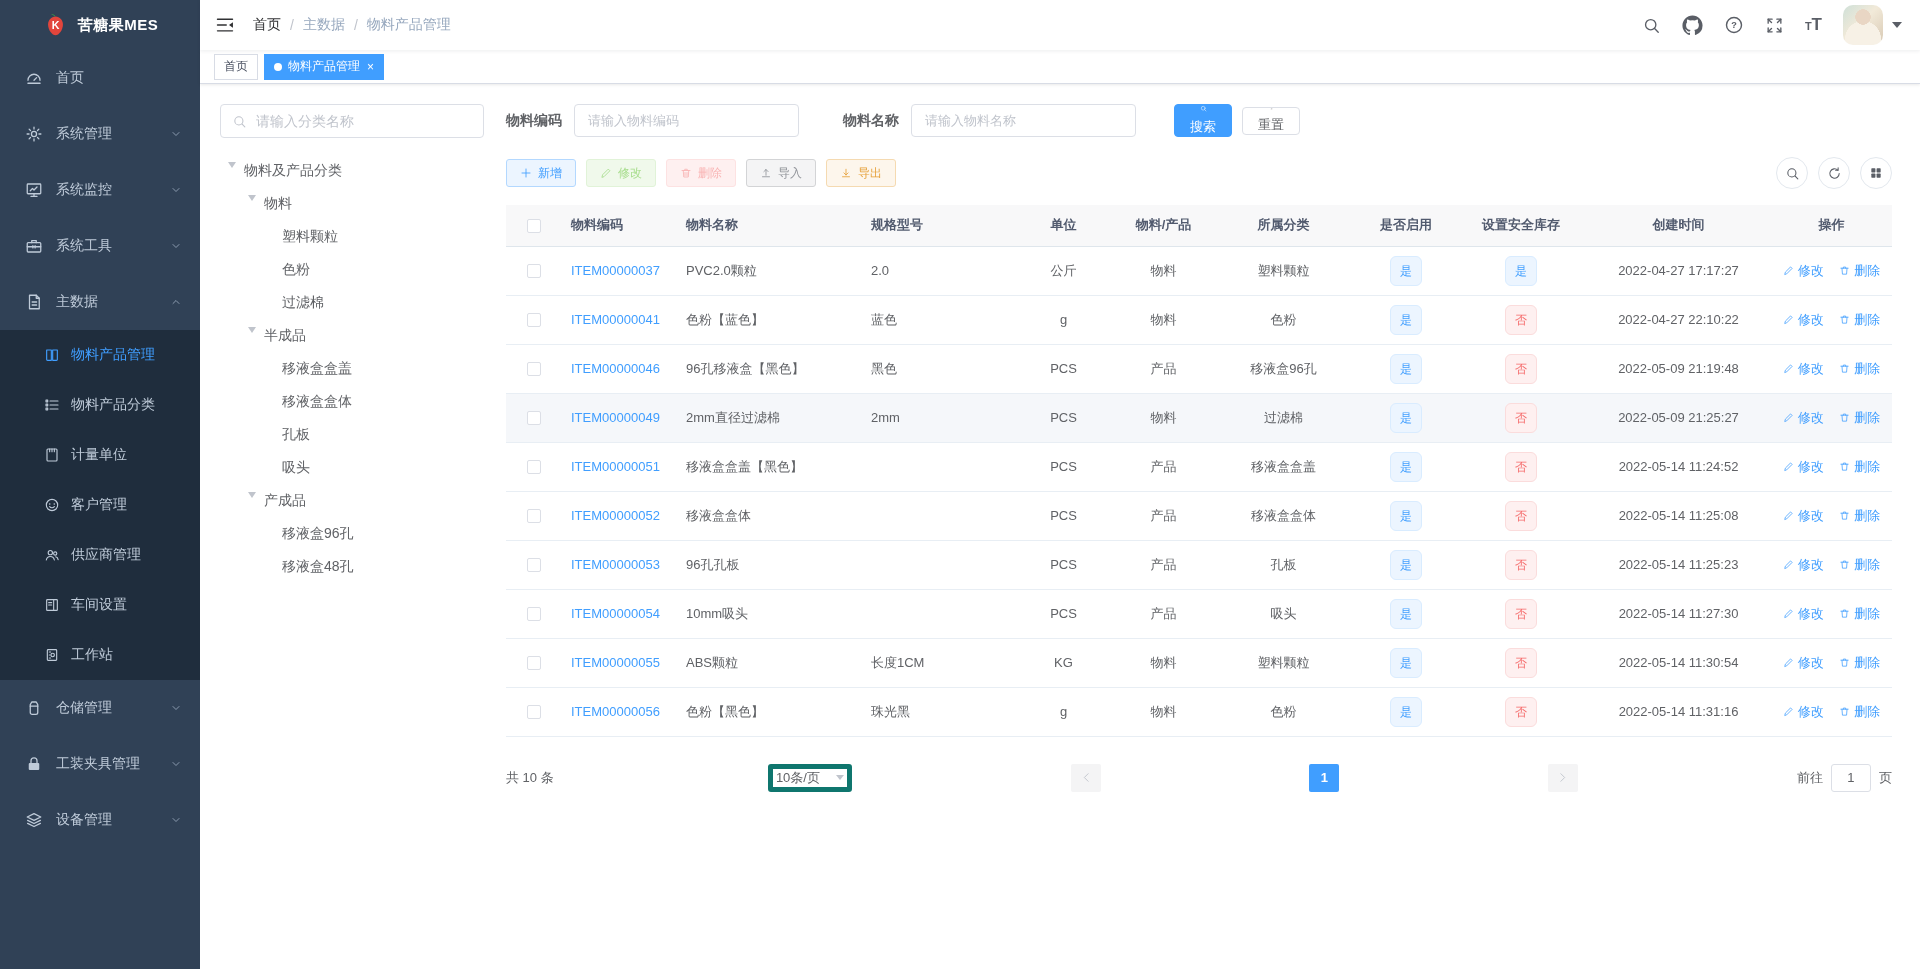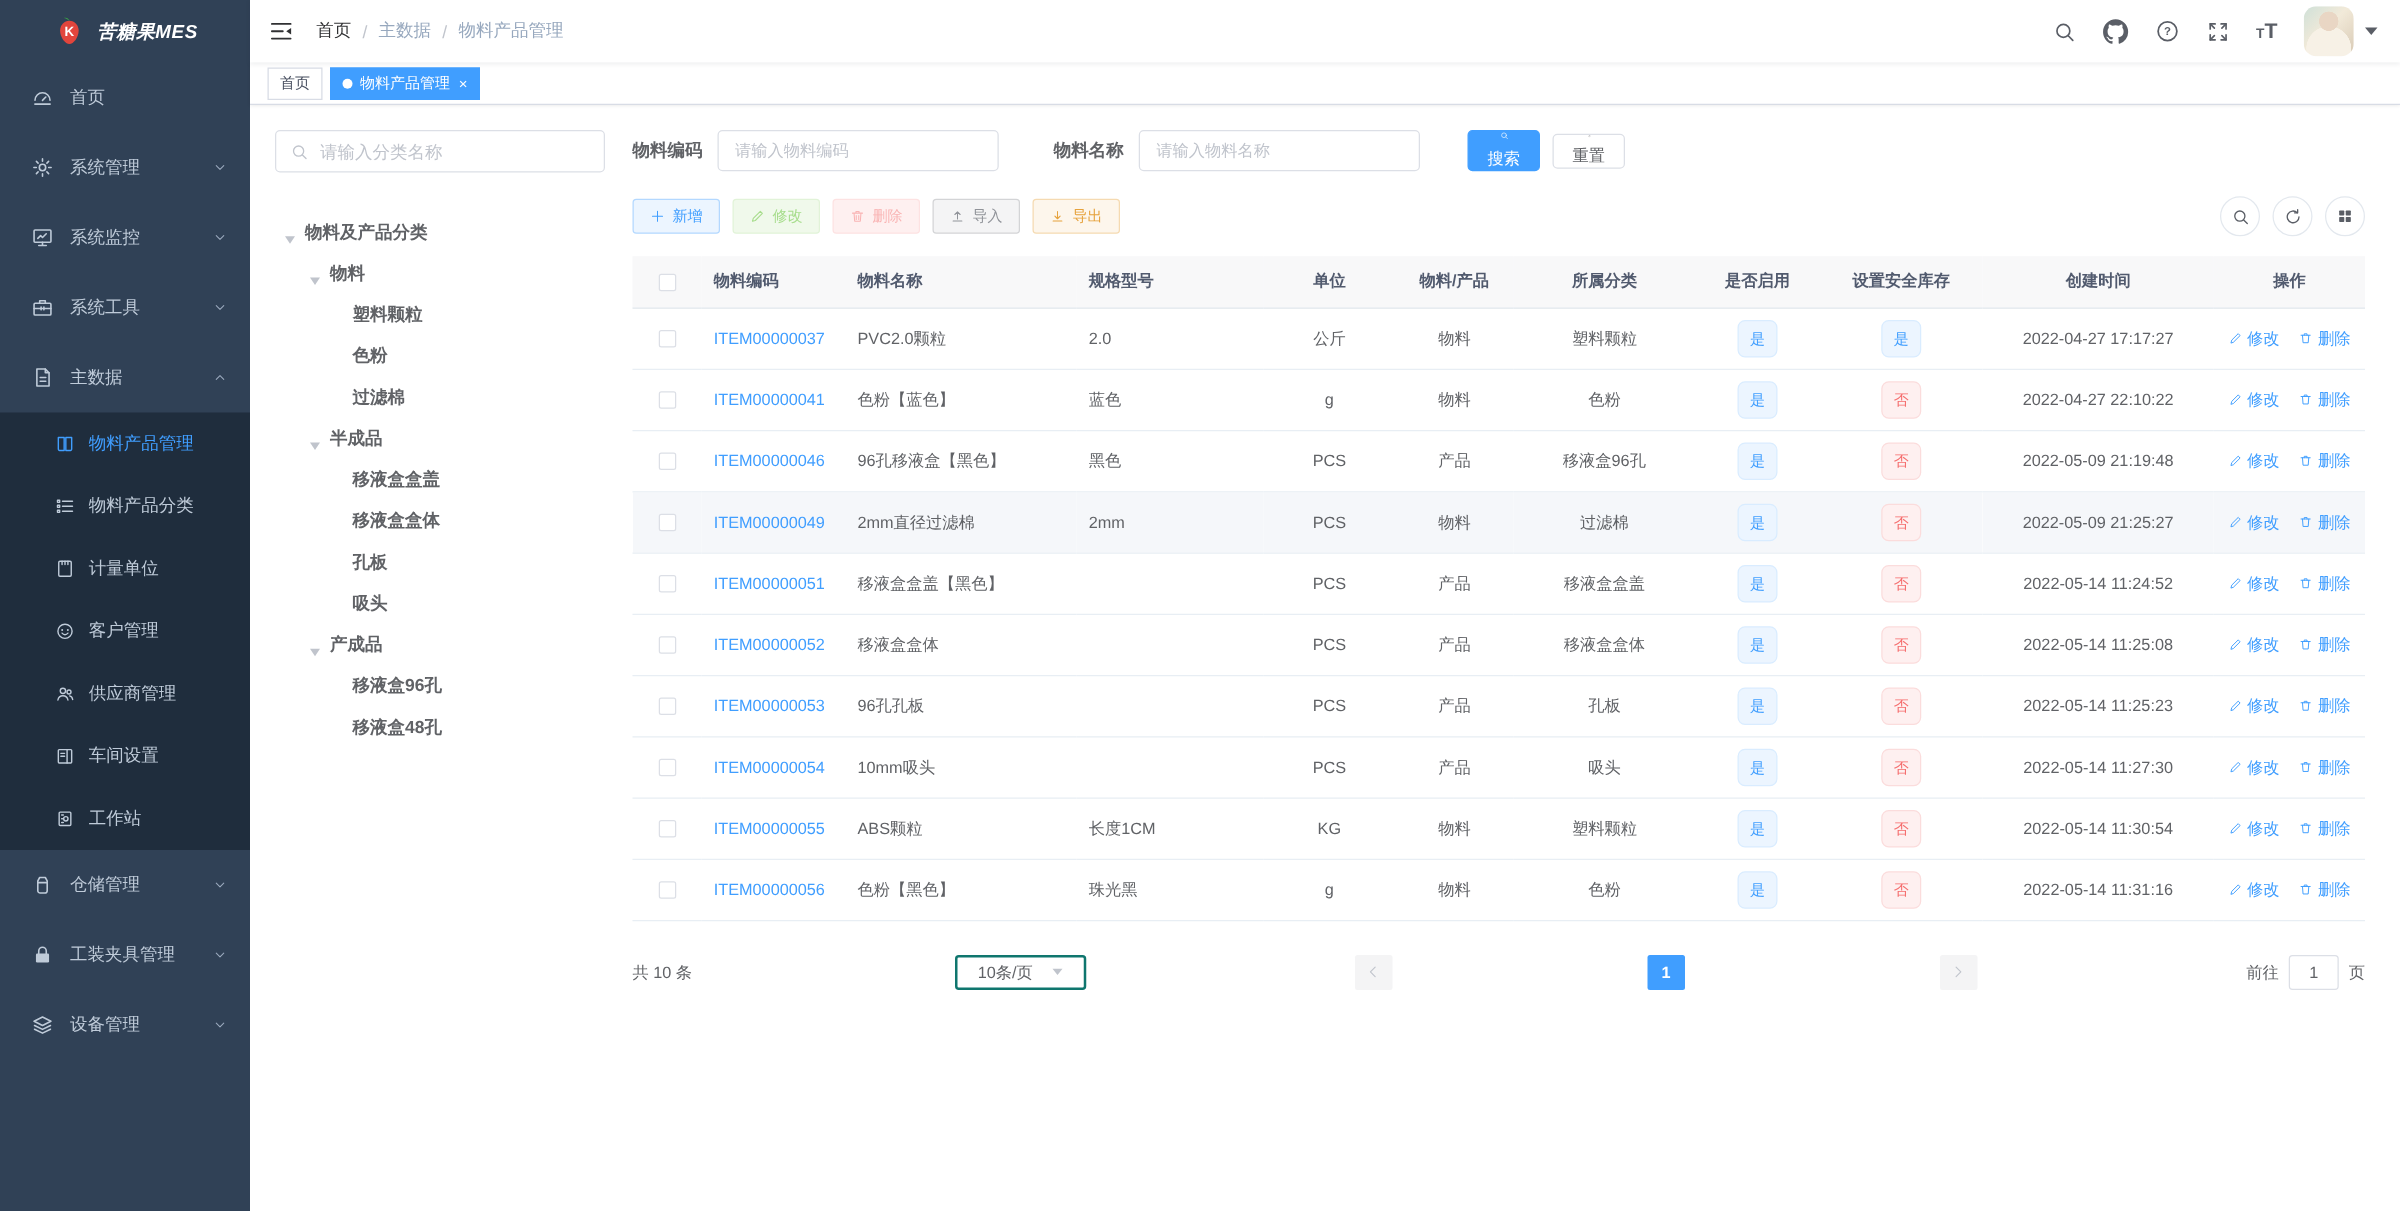--- a/index.html
+++ b/index.html
@@ -6,21 +6,21 @@
   body {
     margin: 0; width: 1920px; height: 969px; overflow: hidden;
     background: #fff; color: #606266;
     font-family: "Liberation Sans", "DejaVu Sans", sans-serif;
   }
   .app { display: flex; width: 1920px; height: 969px; }
 
   
   .sidebar { width: 200px; flex-shrink: 0; background: #304156; height: 969px; }
   .logo-bar { height: 50px; display: flex; align-items: center; justify-content: center; gap: 9px; }
-  .logo-title { color: #fff; font-weight: 700; font-size: 15px; letter-spacing: .5px; font-style: italic; }
+  .logo-title { color: #fff; font-weight: 700; font-size: 15px; letter-spacing: .5px; }
   .menu-item { position: relative; height: 56px; display: flex; align-items: center;
     padding-left: 25px; color: #bfcbd9; font-size: 14px; cursor: pointer; }
   .menu-item .mi, .sub-item .mi { flex-shrink: 0; }
   .menu-item .lbl { margin-left: 13px; }
   .chev { position: absolute; right: 18px; top: 50%; margin-top: -6px; color: #9aa9bd; }
   .chev.up { transform: rotate(180deg); }
   .submenu { background: #1f2d3d; }
   .sub-item { height: 50px; display: flex; align-items: center; padding-left: 44px;
     color: #bfcbd9; font-size: 14px; cursor: pointer; }
   .sub-item .lbl { margin-left: 11px; }
@@ -60,21 +60,21 @@
   
   .content { flex: 1; display: flex; gap: 22px; padding: 20px 28px 0 20px; background: #fff; }
 
   .tree-panel { width: 264px; flex-shrink: 0; }
   .tree-search { height: 34px; border: 1px solid #dcdfe6; border-radius: 4px;
     display: flex; align-items: center; padding: 0 11px; gap: 7px; color: #c0c4cc; }
   .tree-search input { border: none; outline: none; flex: 1; font-size: 14px; color: #606266;
     font-family: inherit; min-width: 0; }
   .tree-search input::placeholder { color: #c0c4cc; }
   .tree { margin-top: 24px; font-size: 14px; color: #606266; }
-  .tnode { display: flex; align-items: flex-end; height: 33px; cursor: pointer; font-weight: bold; }
+  .tnode { display: flex; align-items: flex-start; height: 33px; cursor: pointer; }
   .tnode.lv0 { padding-left: 8px; } .tnode.lv1 { padding-left: 28px; } .tnode.lv2 { padding-left: 62px; }
   .tcaret { width: 0; height: 0; border-top: 6px solid #c0c4cc;
     border-left: 4.5px solid transparent; border-right: 4.5px solid transparent; margin-right: 8px; }
 
   .table-panel { flex: 1; display: flex; flex-direction: column; min-width: 0; }
 
   .search-form { display: flex; align-items: center; font-size: 14px; }
   .f-label { font-weight: 700; color: #606266; margin-right: 12px; white-space: nowrap; }
   .f-input { width: 225px; height: 33px; border: 1px solid #dcdfe6; border-radius: 4px;
     padding: 0 13px; font-size: 13px; color: #606266; outline: none; font-family: inherit; }
@@ -115,21 +115,21 @@
     line-height: 1; border: 1px solid transparent; }
   .badge.yes { background: #ecf5ff; border-color: #d9ecff; color: #409eff; }
   .badge.no  { background: #fef0f0; border-color: #fbdcdc; color: #f56c6c; }
   .ops a { color: #409eff; text-decoration: none; display: inline-flex; align-items: center;
     gap: 4px; cursor: pointer; }
   .ops a + a { margin-left: 12px; }
 
   .pagination { display: flex; align-items: center; justify-content: space-between;
     margin-top: 27px; font-size: 13px; color: #606266; }
   .pg-total { margin-right: 16px; }
-  .pg-size { width: 105px; height: 28px; border: 2px solid #0f766e; border-radius: 3px;
+  .pg-size { width: 84px; height: 28px; border: 5px solid #0f766e; border-radius: 3px;
     display: flex; align-items: center; justify-content: center; gap: 16px; cursor: pointer;
     color: #606266; margin-right: 16px; background: #fff; }
   .pg-size .sel-chev { width: 0; height: 0; border-left: 4.5px solid transparent;
     border-right: 4.5px solid transparent; border-top: 5px solid #c0c4cc; }
   .pg-btn { min-width: 30px; height: 28px; background: #f4f4f5; border-radius: 2px; margin: 0 5px;
     display: flex; align-items: center; justify-content: center; color: #c0c4cc; cursor: pointer; }
   .pg-num { min-width: 30px; height: 28px; background: #409eff; border-radius: 2px; margin: 0 5px;
     display: flex; align-items: center; justify-content: center; color: #fff; font-weight: 700; cursor: pointer; }
   .pg-goto { display: flex; align-items: center; gap: 8px; margin-left: 16px; }
   .pg-goto input { width: 40px; height: 28px; border: 1px solid #dcdfe6; border-radius: 3px;

